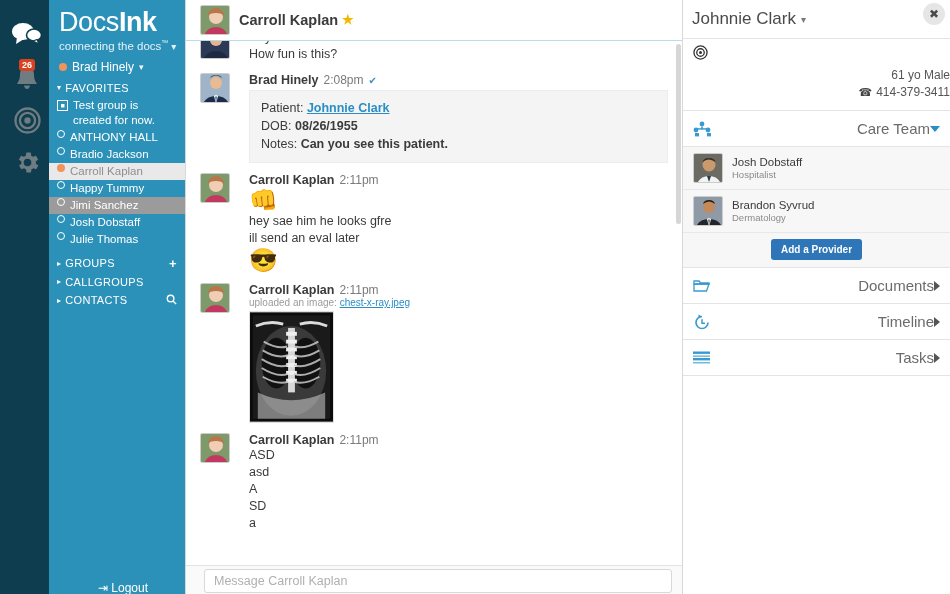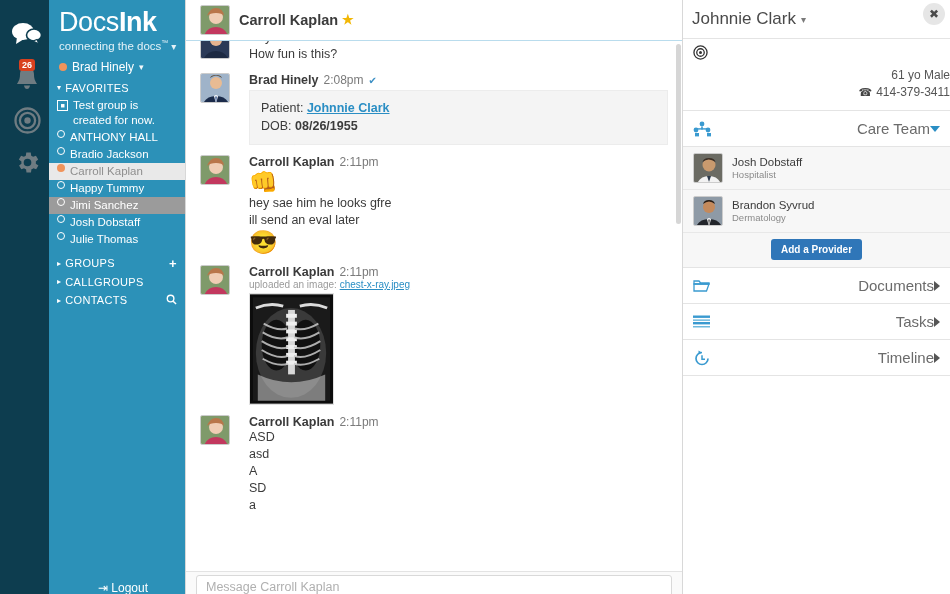--- a/index.html
+++ b/index.html
@@ -172,23 +172,23 @@
   .card b { font-weight: bold; }
 
   .emoji { font-size: 23px; line-height: 26px; }
 
   .xray {
     width: 85px; height: 112px; margin-top: 3px;
     display: block; border: 1px solid #e0e0e0;
   }
 
   .composer {
-    position: absolute; left: 0; right: 0; bottom: 0; height: 23px;
+    position: absolute; left: 0; right: 0; bottom: 0; height: 29px;
     background: #fafafa; border-top: 1px solid #e3e3e3;
-    padding: 3px 10px 0 10px;
+    padding: 3px 10px 0 18px;
   }
   .composer input {
     width: 100%; height: 24px;
     border: 1px solid #d9d9d9; border-radius: 3px;
     background: #ffffff;
     font-size: 12.5px; color: #444;
     padding: 0 9px;
     font-family: "Liberation Sans", sans-serif;
     outline: none;
   }
@@ -448,20 +448,24 @@
               <span class="chk">✔</span>
             </div>
             <div class="card">
               <div>
                 <span>Patient:</span>
                 <a href="#">Johnnie Clark</a>
               </div>
               <div>
                 <span>DOB:</span>
                 <b>08/26/1955</b>
+              </div>
+              <div>
+                <span>Notes:</span>
+                <b>Can you see this patient.</b>
               </div>
             </div>
           </div>
         </div>
 
         <div class="msg">
           <div class="msg-av">
             <svg width="30" height="30" viewBox="0 0 30 30">
               <rect width="30" height="30" fill="#7f9a6a"></rect>
               <circle cx="15" cy="11" r="7" fill="#f0cdb4"></circle>
@@ -646,37 +650,37 @@
           <path d="M1 3 h5 l1.6 2 H16 v1 H1z" fill="none" stroke="#3a9ad0" stroke-width="1.3"></path>
           <path d="M1 6 h15 l-2.5 7 H1z" fill="none" stroke="#3a9ad0" stroke-width="1.3"></path>
         </svg>
       </span>
       <span class="stxt">Documents</span>
       <span class="tri-r"></span>
     </div>
 
     <div class="sect-head">
       <span class="sico">
+        <svg width="18" height="16" viewBox="0 0 18 16">
+          <path d="M9 2.5 a6 6 0 1 0 6 6" fill="none" stroke="#3a9ad0" stroke-width="1.7"></path>
+          <path d="M9 2.5 L5.5 0.6 L5.5 4.6 Z" fill="#3a9ad0"></path>
+          <path d="M9 5.2 v4 h3" fill="none" stroke="#3a9ad0" stroke-width="1.5"></path>
+        </svg>
+      </span>
+      <span class="stxt">Timeline</span>
+      <span class="tri-r"></span>
+    </div>
+
+    <div class="sect-head">
+      <span class="sico">
         <svg width="18" height="14" viewBox="0 0 18 14">
           <rect x="0" y="0.5" width="17" height="2.4" fill="#3a9ad0"></rect>
           <rect x="0" y="4.4" width="17" height="1.5" fill="#6fb9dd"></rect>
           <rect x="0" y="7" width="17" height="2.4" fill="#3a9ad0"></rect>
           <rect x="0" y="11" width="17" height="1.5" fill="#6fb9dd"></rect>
         </svg>
       </span>
       <span class="stxt">Tasks</span>
       <span class="tri-r"></span>
     </div>
-
-    <div class="sect-head">
-      <span class="sico">
-        <svg width="18" height="16" viewBox="0 0 18 16">
-          <path d="M9 2.5 a6 6 0 1 0 6 6" fill="none" stroke="#3a9ad0" stroke-width="1.7"></path>
-          <path d="M9 2.5 L5.5 0.6 L5.5 4.6 Z" fill="#3a9ad0"></path>
-          <path d="M9 5.2 v4 h3" fill="none" stroke="#3a9ad0" stroke-width="1.5"></path>
-        </svg>
-      </span>
-      <span class="stxt">Timeline</span>
-      <span class="tri-r"></span>
-    </div>
   </div>
 
 </div>
 
 </body></html>

